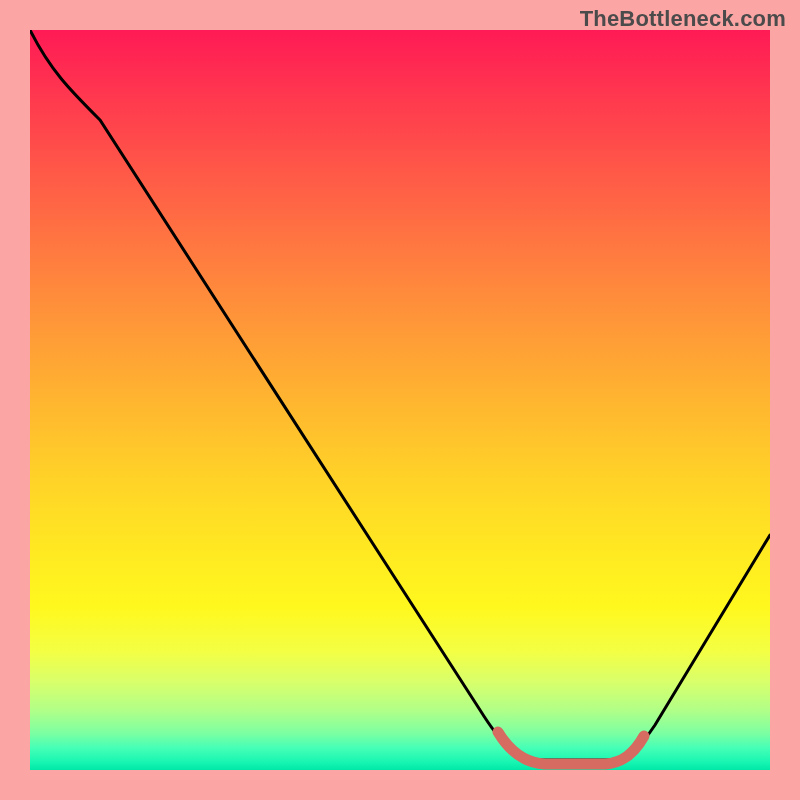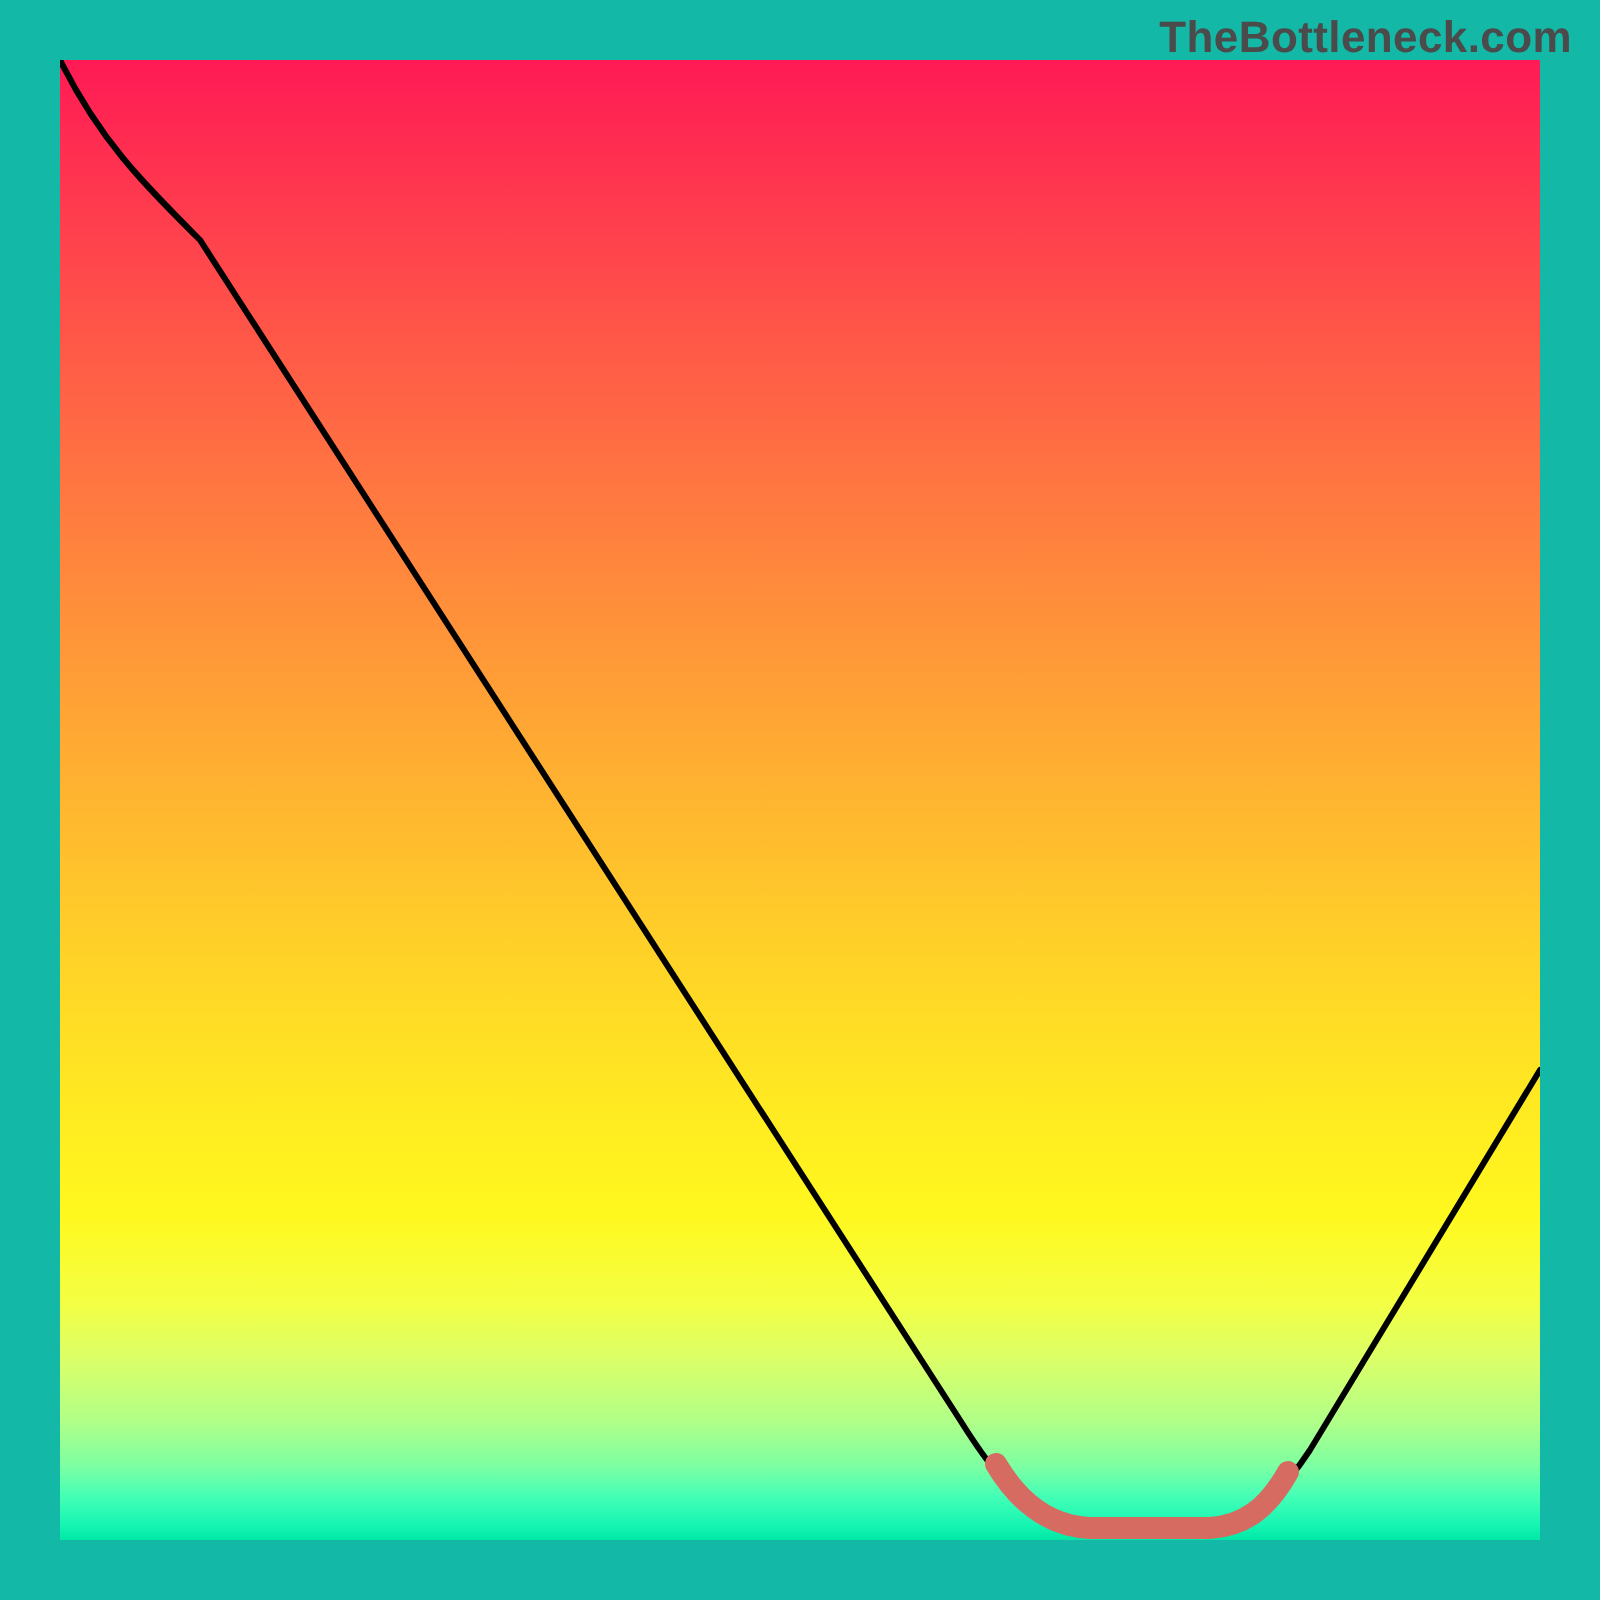--- a/index.html
+++ b/index.html
@@ -1,20 +1,20 @@
 <!DOCTYPE html>
 <html><head>
 <meta charset="utf-8">
 <style>
   * { margin: 0; padding: 0; box-sizing: border-box; }
   html, body { width: 800px; height: 800px; overflow: hidden; background: #000; }
   .frame {
     width: 800px;
     height: 800px;
-    background: #14b8a6;
+    background: #fca5a5;
     position: relative;
   }
   .watermark {
     position: absolute;
     top: 6px;
     right: 14px;
     font-family: Arial, Helvetica, sans-serif;
     font-size: 22px;
     font-weight: 600;
     color: #4b4b4b;

